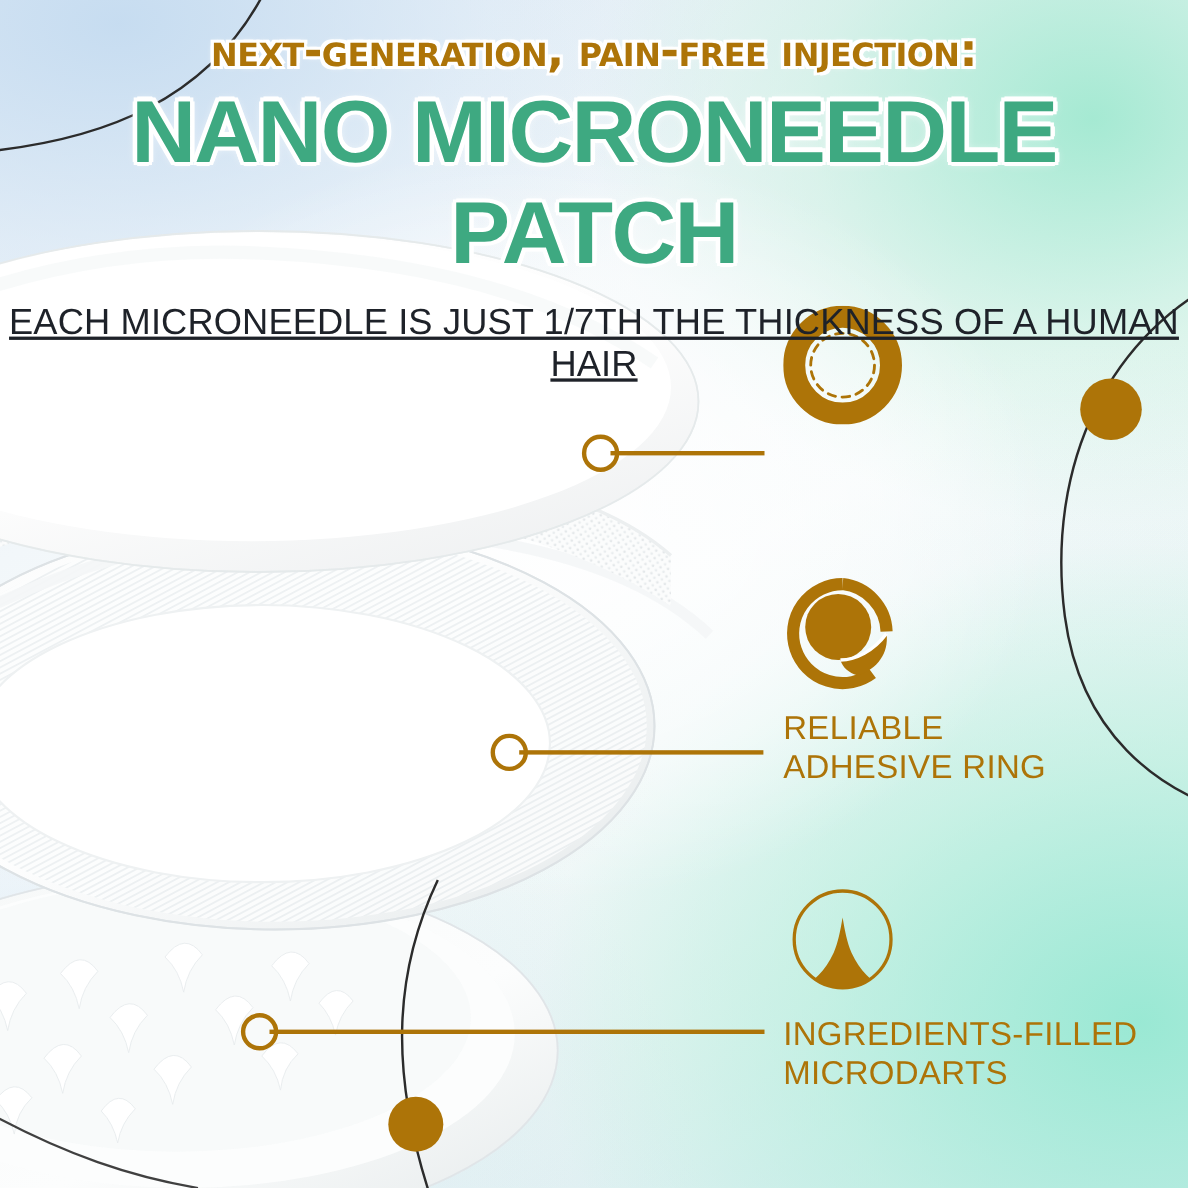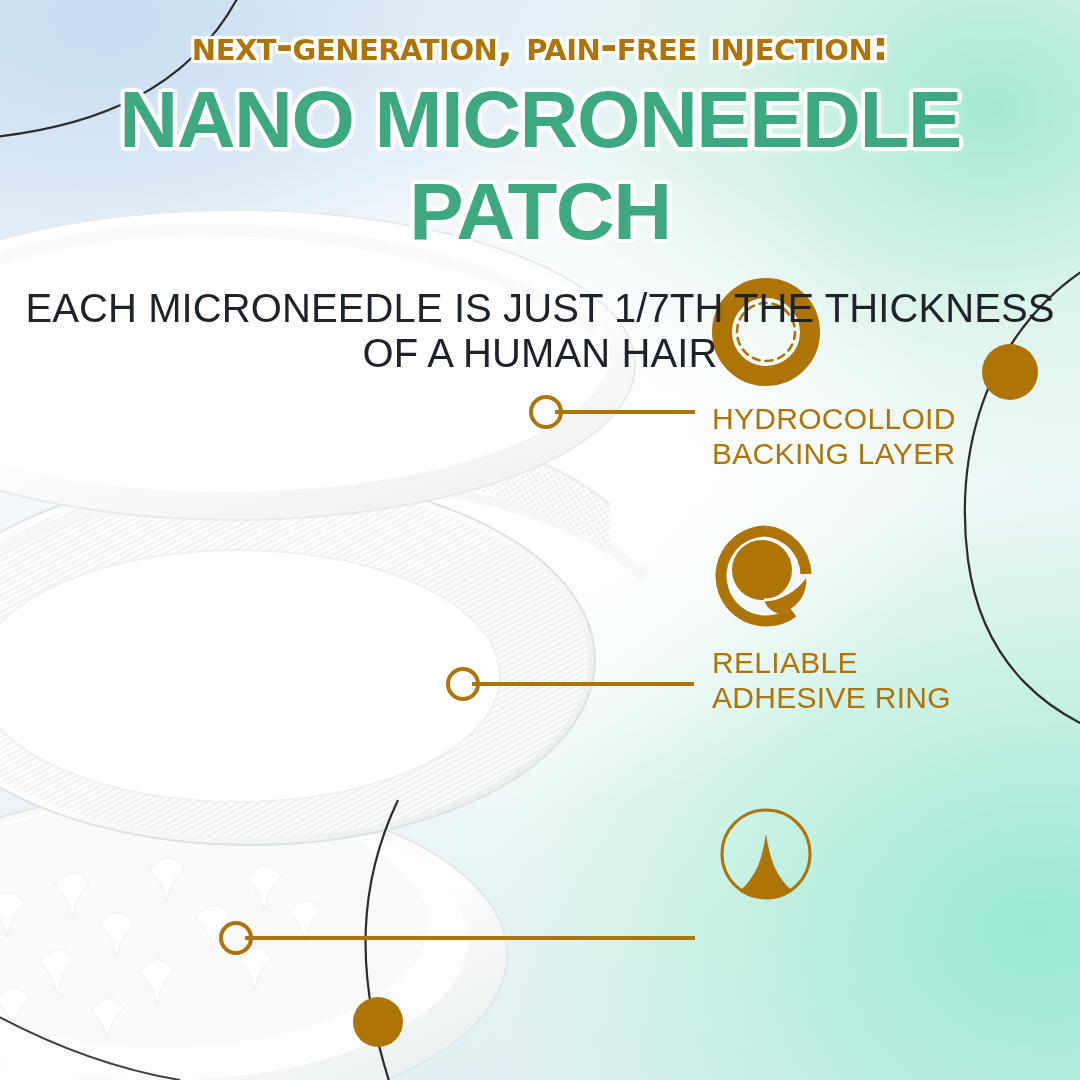--- a/index.html
+++ b/index.html
@@ -128,27 +128,28 @@
     color: #3EA981;
     font-family: "Liberation Sans", sans-serif;
     text-shadow:
        2px 0 0 #fff, -2px 0 0 #fff, 0 2px 0 #fff, 0 -2px 0 #fff,
        3px 3px 0 #fff, -3px 3px 0 #fff, 3px -3px 0 #fff, -3px -3px 0 #fff,
        4px 0 0 #fff, -4px 0 0 #fff, 0 4px 0 #fff, 0 -4px 0 #fff,
        0 0 10px rgba(255,255,255,0.9);
     transform: scaleX(1.02);
   }
   .subtitle {
-    margin: 12px;
+    margin: 0;
     padding-top: 16px;
-    font-size: 40px;
+    font-size: 33px;
     font-weight: 400;
     letter-spacing: 0.1px;
     color: #1E2229;
     font-family: "Liberation Sans", sans-serif;
+    text-decoration: underline;
   }
 </style>
 </head>
 <body>
 
 <div id="poster">
 
   <div class="bg-base"></div>
   <div class="bg-wash"></div>
 
@@ -269,22 +270,20 @@
   <div class="marker-ring" style="left:463px; top:684px;"></div>
 
   <div class="leader" style="left:245px; top:938px; width:450px;"></div>
   <div class="marker-ring" style="left:236px; top:938px;"></div>
 
   <div class="callout" style="left:712px; top:278px;">
     <svg class="callout-icon" viewBox="0 0 108 108">
       <circle cx="54" cy="54" r="44" fill="none" stroke="#AD7408" stroke-width="20"></circle>
       <circle cx="54" cy="54" r="29" fill="none" stroke="#AD7408" stroke-width="2.6" stroke-dasharray="7 6" stroke-linecap="round"></circle>
     </svg>
-    <div class="callout-label">HYDROCOLLOID
-BACKING LAYER</div>
   </div>
 
   <div class="callout" style="left:712px; top:522px;">
     <svg class="callout-icon" viewBox="0 0 108 108">
 
       <path d="M54 9 A45 45 0 1 0 81 90" fill="none" stroke="#AD7408" stroke-width="11" stroke-linecap="butt"></path>
       <path d="M54 9 A45 45 0 0 1 94 52" fill="none" stroke="#AD7408" stroke-width="11" stroke-linecap="butt"></path>
 
       <circle cx="50" cy="48" r="30" fill="#AD7408"></circle>
 
@@ -301,20 +300,22 @@
         <clipPath id="clipDartCircle">
           <circle cx="54" cy="54" r="44"></circle>
         </clipPath>
       </defs>
       <circle cx="54" cy="54" r="44" fill="none" stroke="#AD7408" stroke-width="3"></circle>
       <g clip-path="url(#clipDartCircle)">
         <path d="M0 104 C 16 100, 34 92, 46 66 C 50 56, 52 46, 54 34
                  C 56 46, 58 56, 62 66 C 74 92, 92 100, 108 104 Z" fill="#AD7408"></path>
       </g>
     </svg>
+    <div class="callout-label">INGREDIENTS-FILLED
+MICRODARTS</div>
   </div>
 
   <div class="header">
     <div class="eyebrow">Next-Generation, Pain-Free Injection:</div>
     <div class="maintitle">NANO MICRONEEDLE PATCH</div>
     <div class="subtitle">EACH MICRONEEDLE IS JUST 1/7TH THE THICKNESS OF A HUMAN HAIR</div>
   </div>
 
 </div>
 

